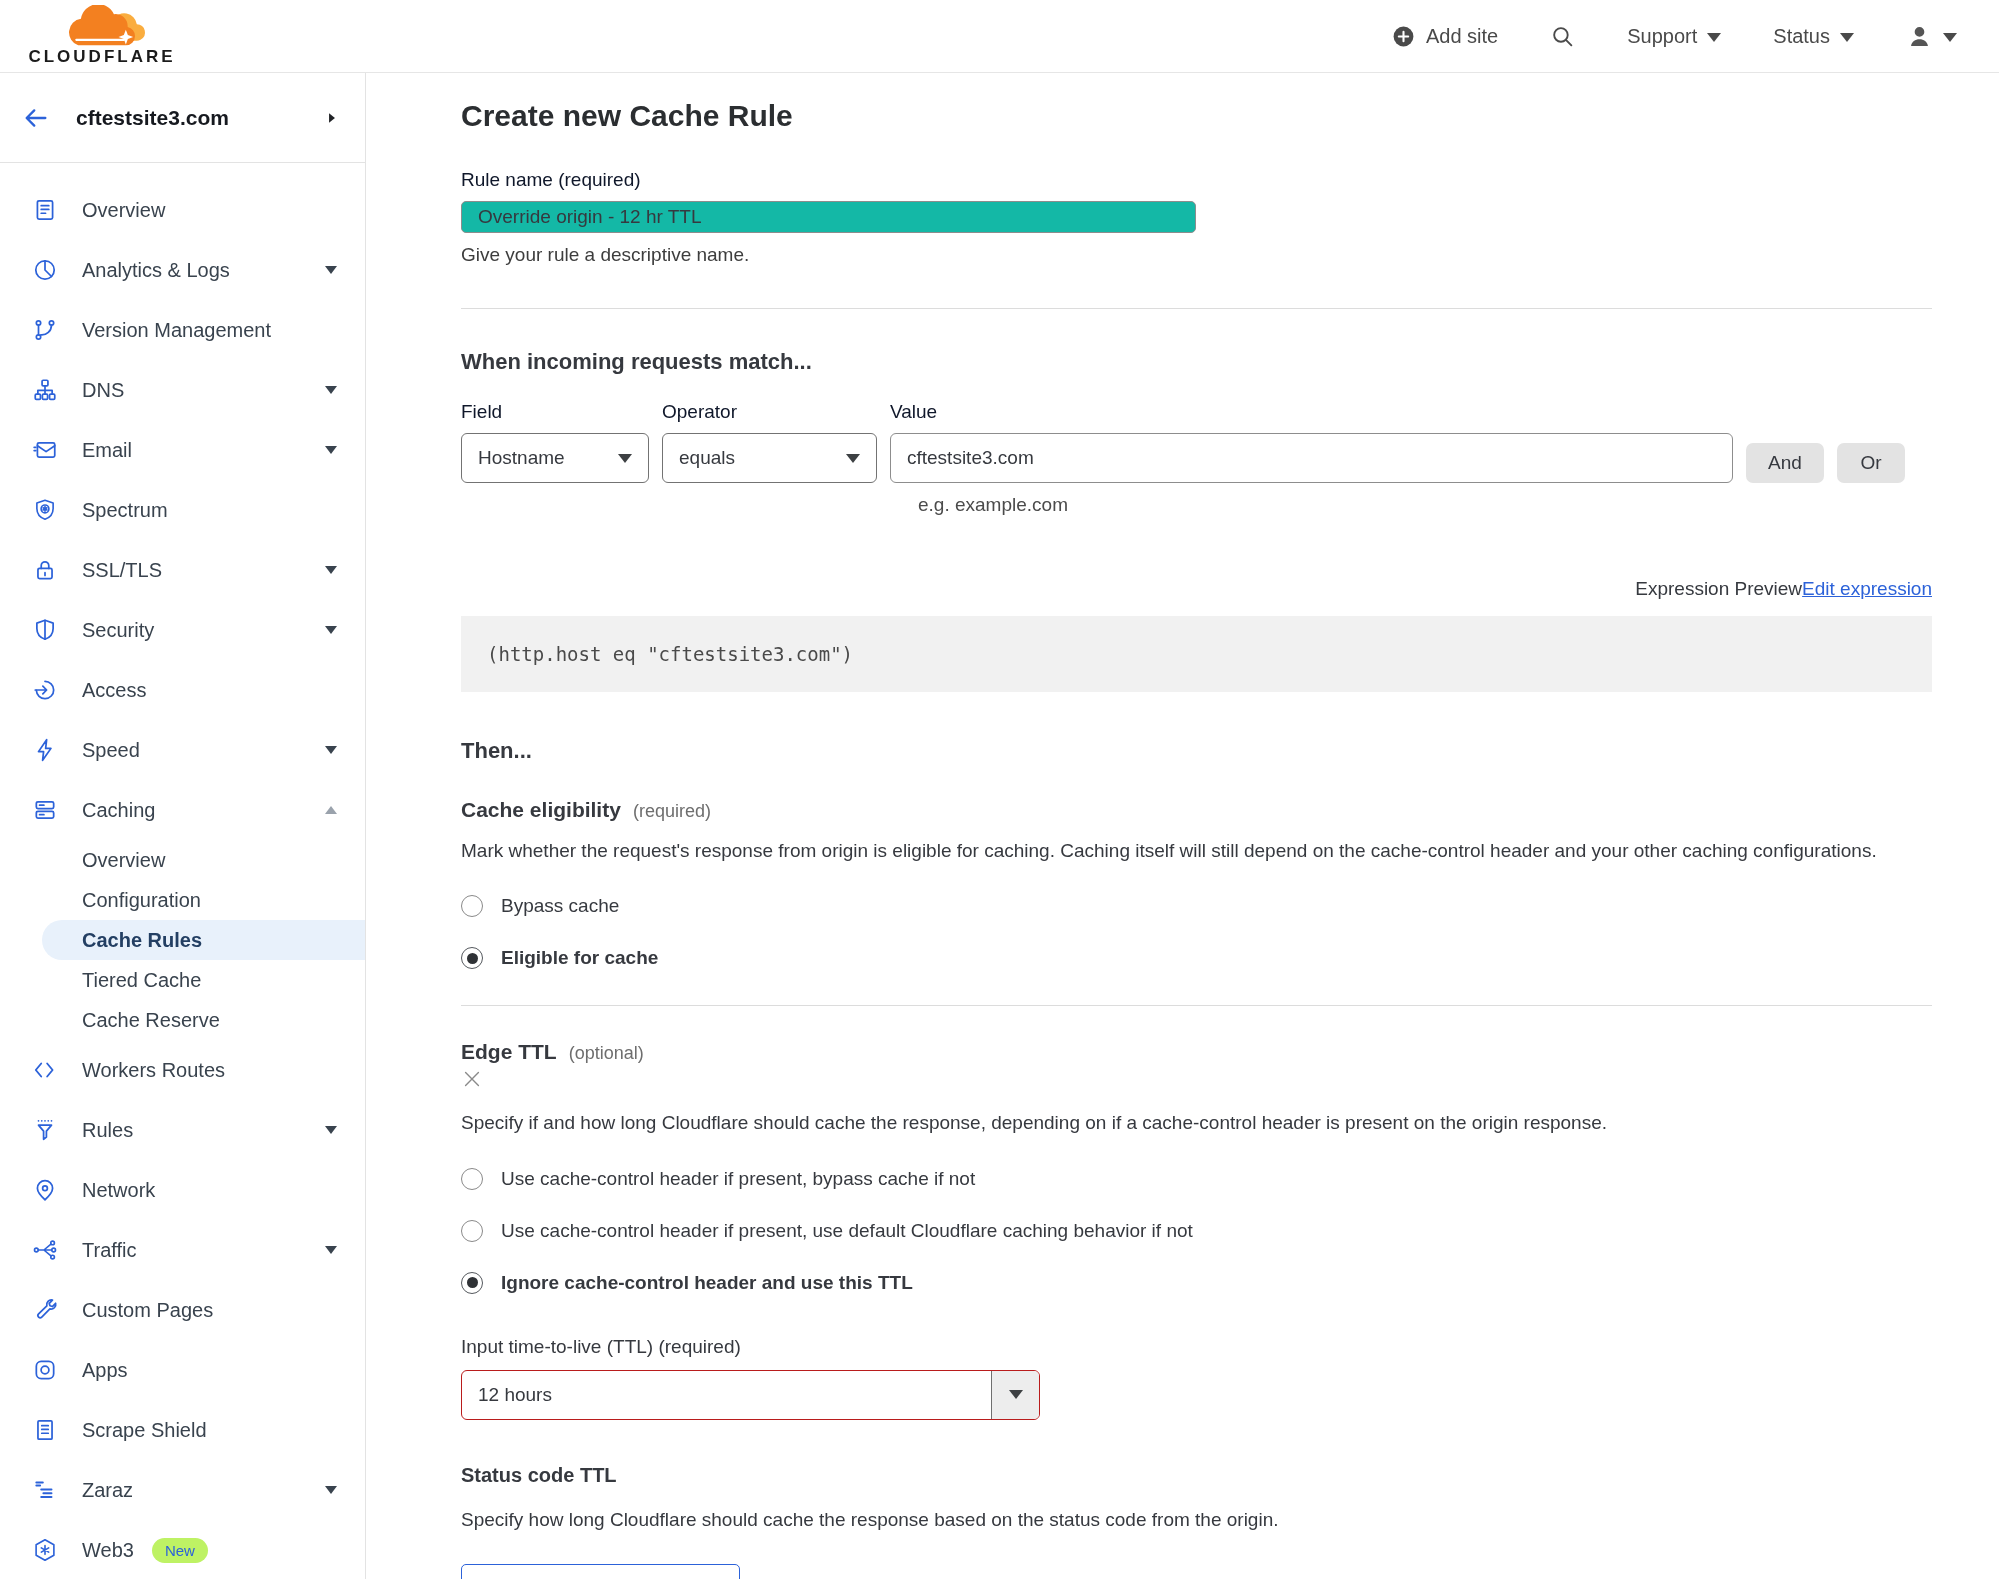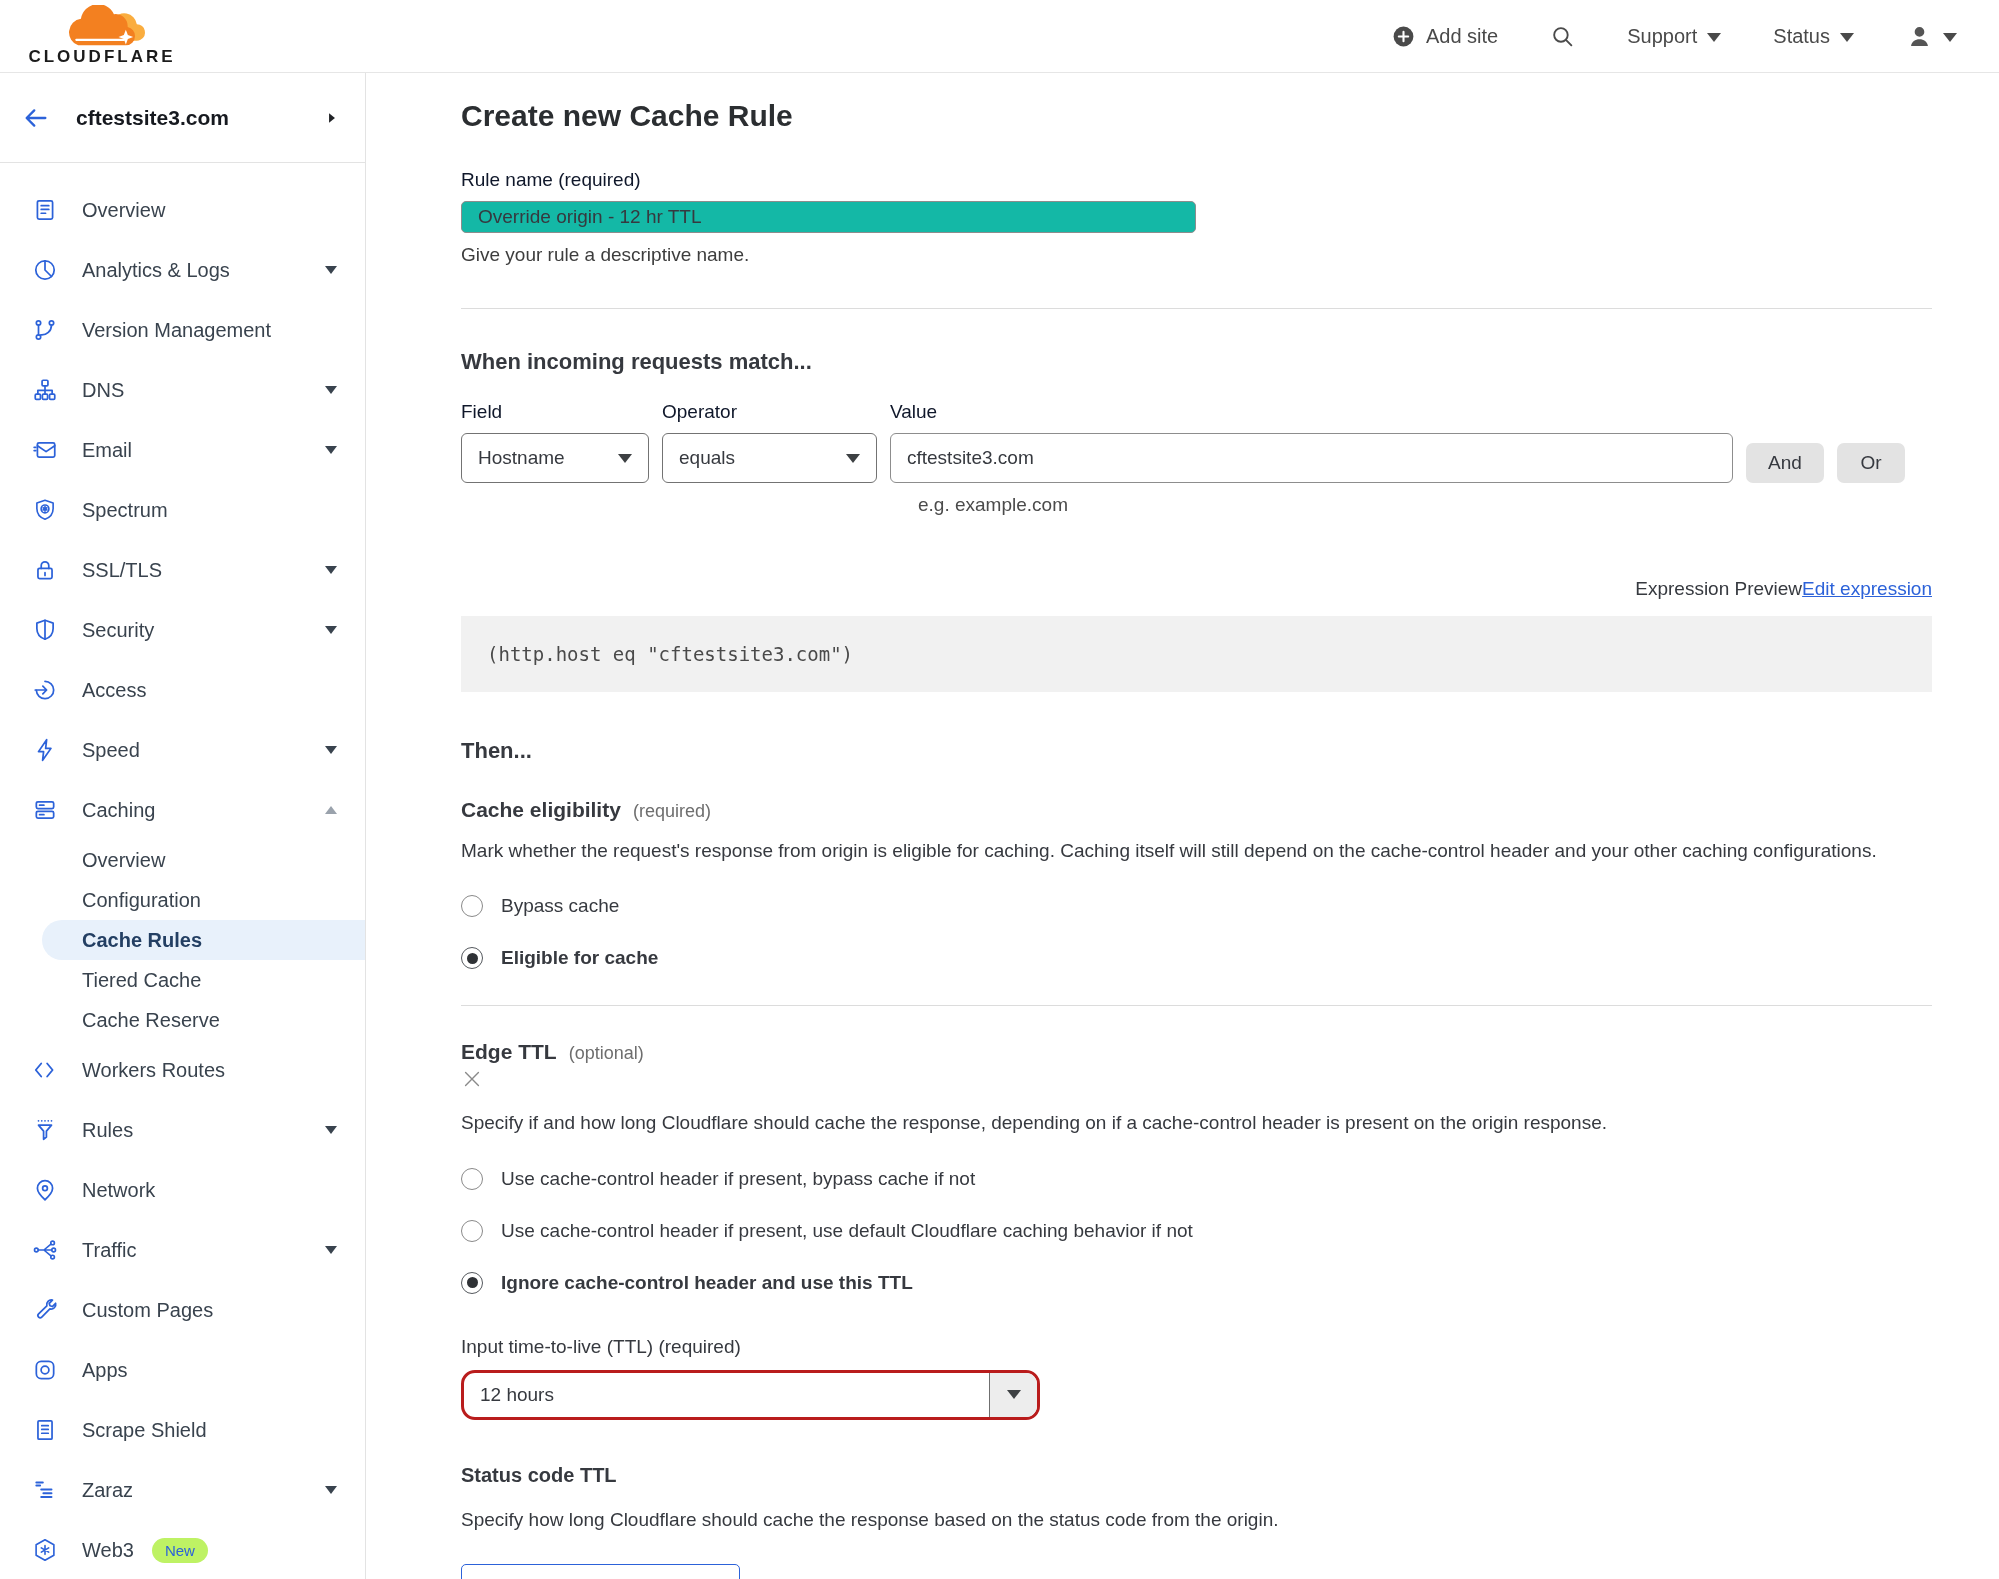--- a/index.html
+++ b/index.html
@@ -77,21 +77,21 @@
     display:flex; align-items:center; justify-content:center; flex:0 0 22px; }
   .radio.on { border-color:#55595e; }
   .radio.on::after { content:''; width:11px; height:11px; background:#2f3236; border-radius:50%; }
   .radio-label { font-size:19px; color:#36393f; }
   .radio-label.bold { font-weight:700; }
 
   .edge-head-row { display:flex; align-items:flex-start; justify-content:space-between; margin-top:34px;flex-direction:column; }
   .x-btn { cursor:pointer; margin-top:4px; }
 
   .ttl-label { font-size:19px; color:#36393f; margin-top:42px; }
-  .ttl-select { margin-top:12px; width:579px; height:50px; border:3px solid #b91c1c; border-radius:14px;
+  .ttl-select { margin-top:12px; width:579px; height:50px; border:1px solid #b91c1c; border-radius:6px;
     display:flex; align-items:center; overflow:hidden; background:#fff; }
   .ttl-value { flex:1; padding:0 16px; font-size:19px; color:#36393f; }
   .ttl-arrow-btn { width:48px; height:100%; background:#ededed; border-left:1px solid #6f6f6f;
     display:flex; align-items:center; justify-content:center; cursor:pointer; }
 
   .status-heading { font-size:20px; font-weight:700; color:#36393f; margin-top:44px; }
   .add-btn { margin-top:30px; display:inline-flex; align-items:center; gap:13px; height:56px;
     padding:0 26px; background:#fff; border:1px solid #2c62d9; border-radius:5px; color:#2c62d9;
     font-size:19px; cursor:pointer; font-family:"Liberation Sans",sans-serif; }
   .plus { font-size:24px; line-height:1; font-weight:400; margin-top:-2px; }

